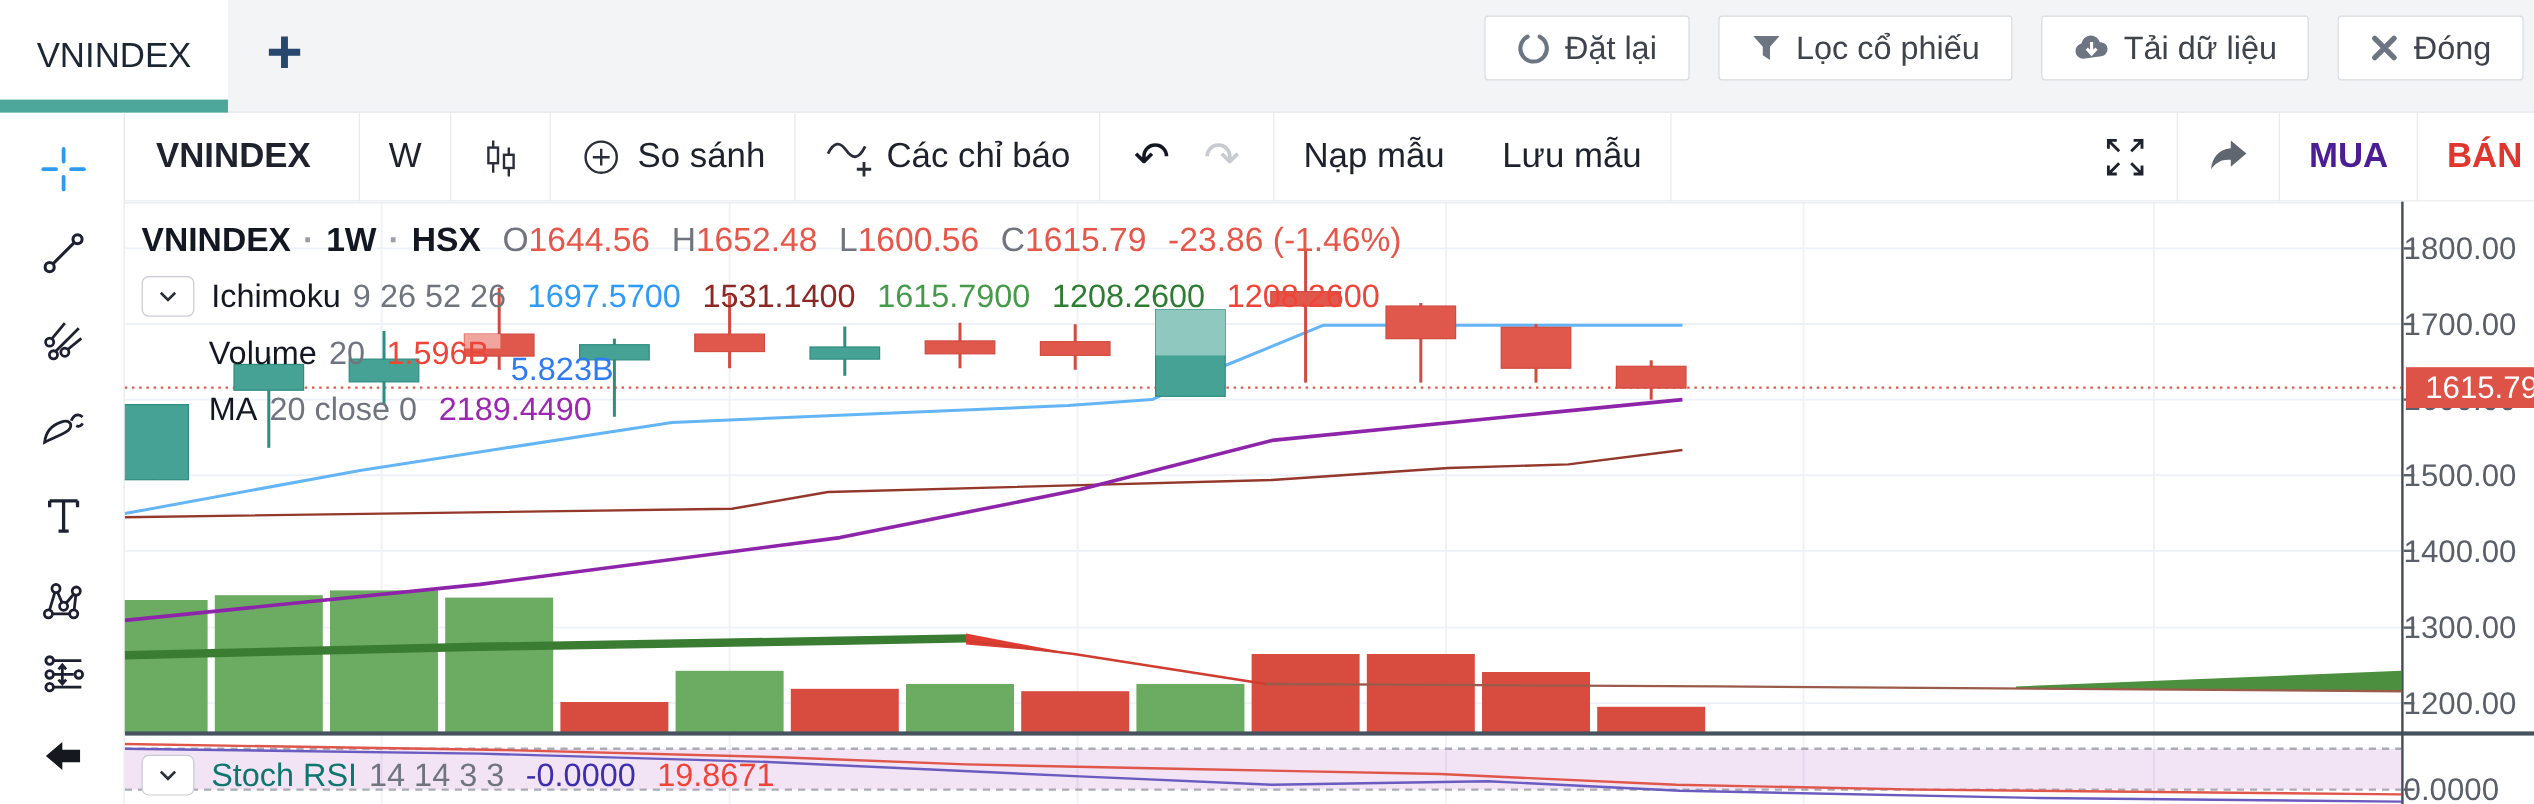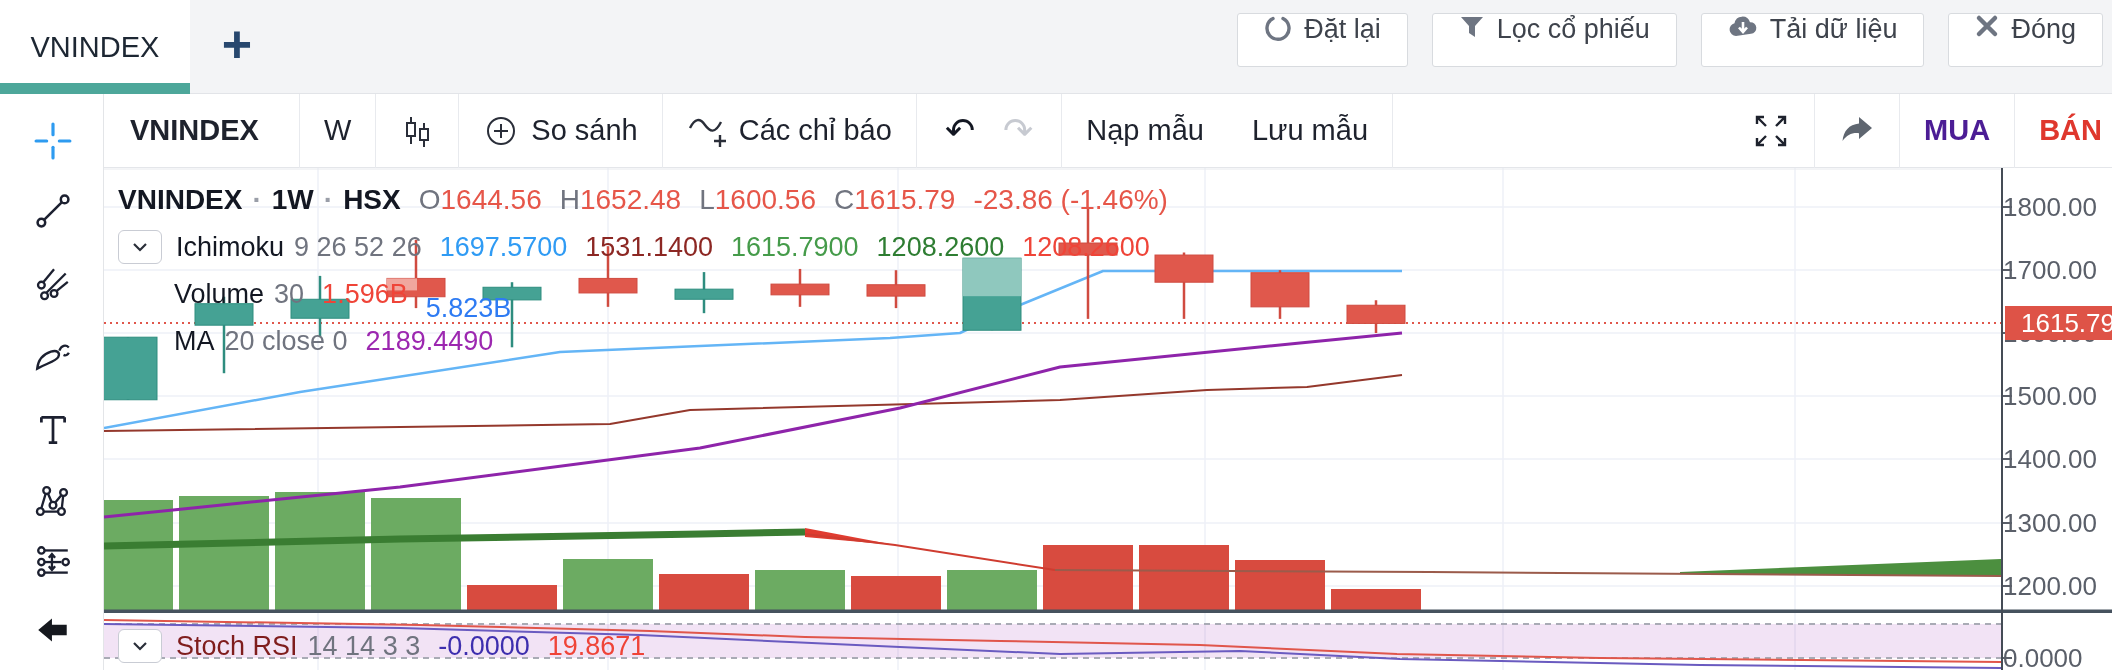--- a/index.html
+++ b/index.html
@@ -10,21 +10,21 @@
   
   .tabbar{position:absolute;left:0;top:0;width:2112px;height:94px;background:#f3f4f6;
           border-bottom:1px solid #e2e4e8;}
   .tab-active{position:absolute;left:0;top:0;width:190px;height:94px;background:#fff;
           display:flex;align-items:center;justify-content:center;font-size:29px;color:#1d2733;}
   .tab-underline{position:absolute;left:0;bottom:0;width:100%;height:11px;background:#4da79a;}
   .tab-add{position:absolute;left:206px;top:0;width:62px;height:88px;display:flex;align-items:center;
           justify-content:center;font-size:52px;font-weight:bold;color:#27476e;cursor:pointer;}
   .tb-buttons{position:absolute;right:9px;top:13px;display:flex;gap:24px;}
   .tb-btn{height:54px;background:#fff;border:1px solid #d8dbdf;border-radius:3px;display:flex;
-          align-items:flex-start;gap:12px;padding:0 26px;font-size:27px;color:#3e434c;cursor:pointer;}
+          align-items:center;gap:12px;padding:0 26px;font-size:27px;color:#3e434c;cursor:pointer;}
   .tb-btn svg{flex:0 0 auto;}
 
   
   .toolbar{position:absolute;left:104px;top:94px;width:2008px;height:74px;background:#fff;
            border-bottom:1px solid #e4e6ea;display:flex;align-items:center;font-size:29px;}
   .tl-item{display:flex;align-items:center;gap:12px;padding:0 24px;height:100%;cursor:pointer;white-space:nowrap;}
   .tl-sep{width:1px;height:74px;background:#e8eaee;flex:0 0 auto;}
   .tl-sym{font-weight:bold;padding:0 40px 0 26px;}
   .tl-undo{font-size:36px;color:#131722;padding:0 14px 0 28px;}
   .tl-redo{font-size:36px;color:#c7cad1;padding:0 28px 0 14px;}
@@ -354,38 +354,38 @@
       <span class="lg-g gap10">9 26 52 26</span>
       <span class="c-blue gap18">1697.5700</span>
       <span class="c-maroon gap18">1531.1400</span>
       <span class="c-green1 gap18">1615.7900</span>
       <span class="c-green2 gap18">1208.2600</span>
       <span class="c-red gap18">1208.2600</span>
     </div>
 
     <div class="lg-row lg3">
       <span style="color:#131722">Volume</span>
-      <span class="lg-g gap10">30</span>
+      <span class="lg-g gap10">20</span>
       <span class="c-red gap18">1.596B</span>
       <span class="c-brblue gap18">5.823B</span>
     </div>
 
     <div class="lg-row lg4">
       <span style="color:#131722">MA</span>
       <span class="lg-g gap10">20 close 0</span>
       <span class="c-purple gap18">2189.4490</span>
     </div>
 
     <div class="lg-row lg5">
       <div class="chev-btn">
         <svg width="16" height="10" viewBox="0 0 16 10">
           <polyline points="2,2 8,8 14,2" fill="none" stroke="#2a2e39" stroke-width="2.2"></polyline>
         </svg>
       </div>
-      <span style="color:#7f1d1d">Stoch RSI</span>
+      <span style="color:#0f766e">Stoch RSI</span>
       <span class="lg-g gap10">14 14 3 3</span>
       <span class="c-indigo gap18">-0.0000</span>
       <span class="c-red gap18">19.8671</span>
     </div>
 
     <div class="axis">
       <div class="ax-label" style="top:24px">1800.00</div>
       <div class="ax-label" style="top:87px">1700.00</div>
       <div class="ax-label ax-hidden" style="top:150px">1600.00</div>
       <div class="ax-label" style="top:213px">1500.00</div>

